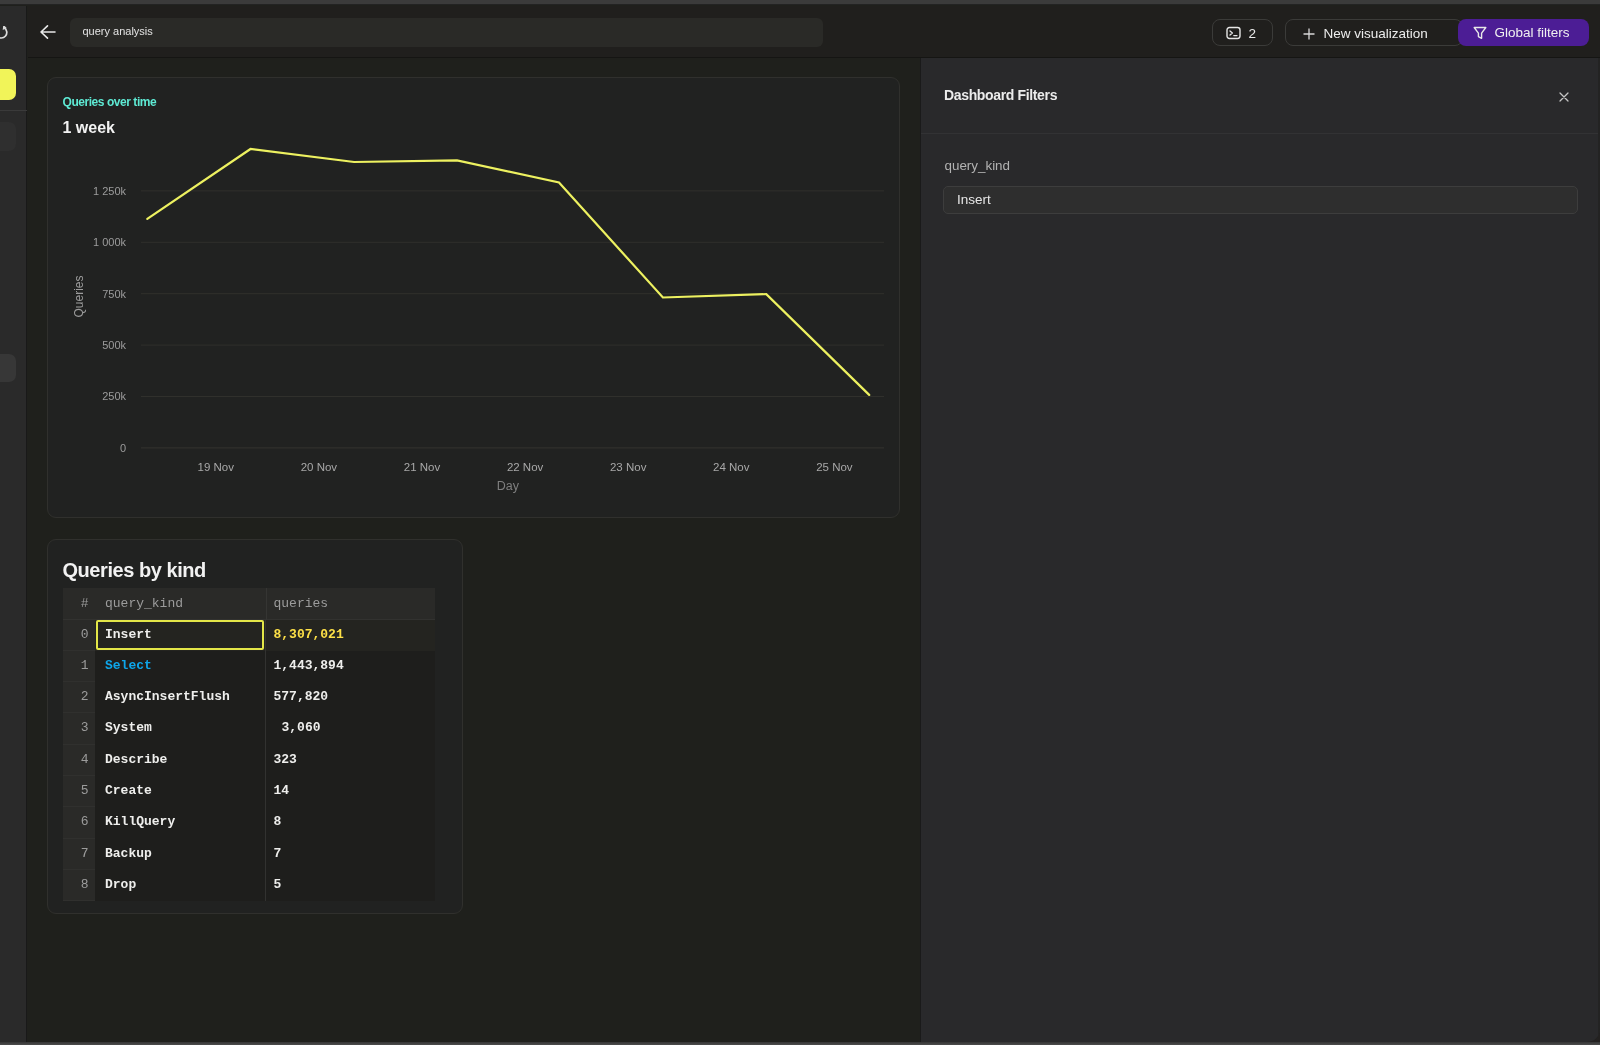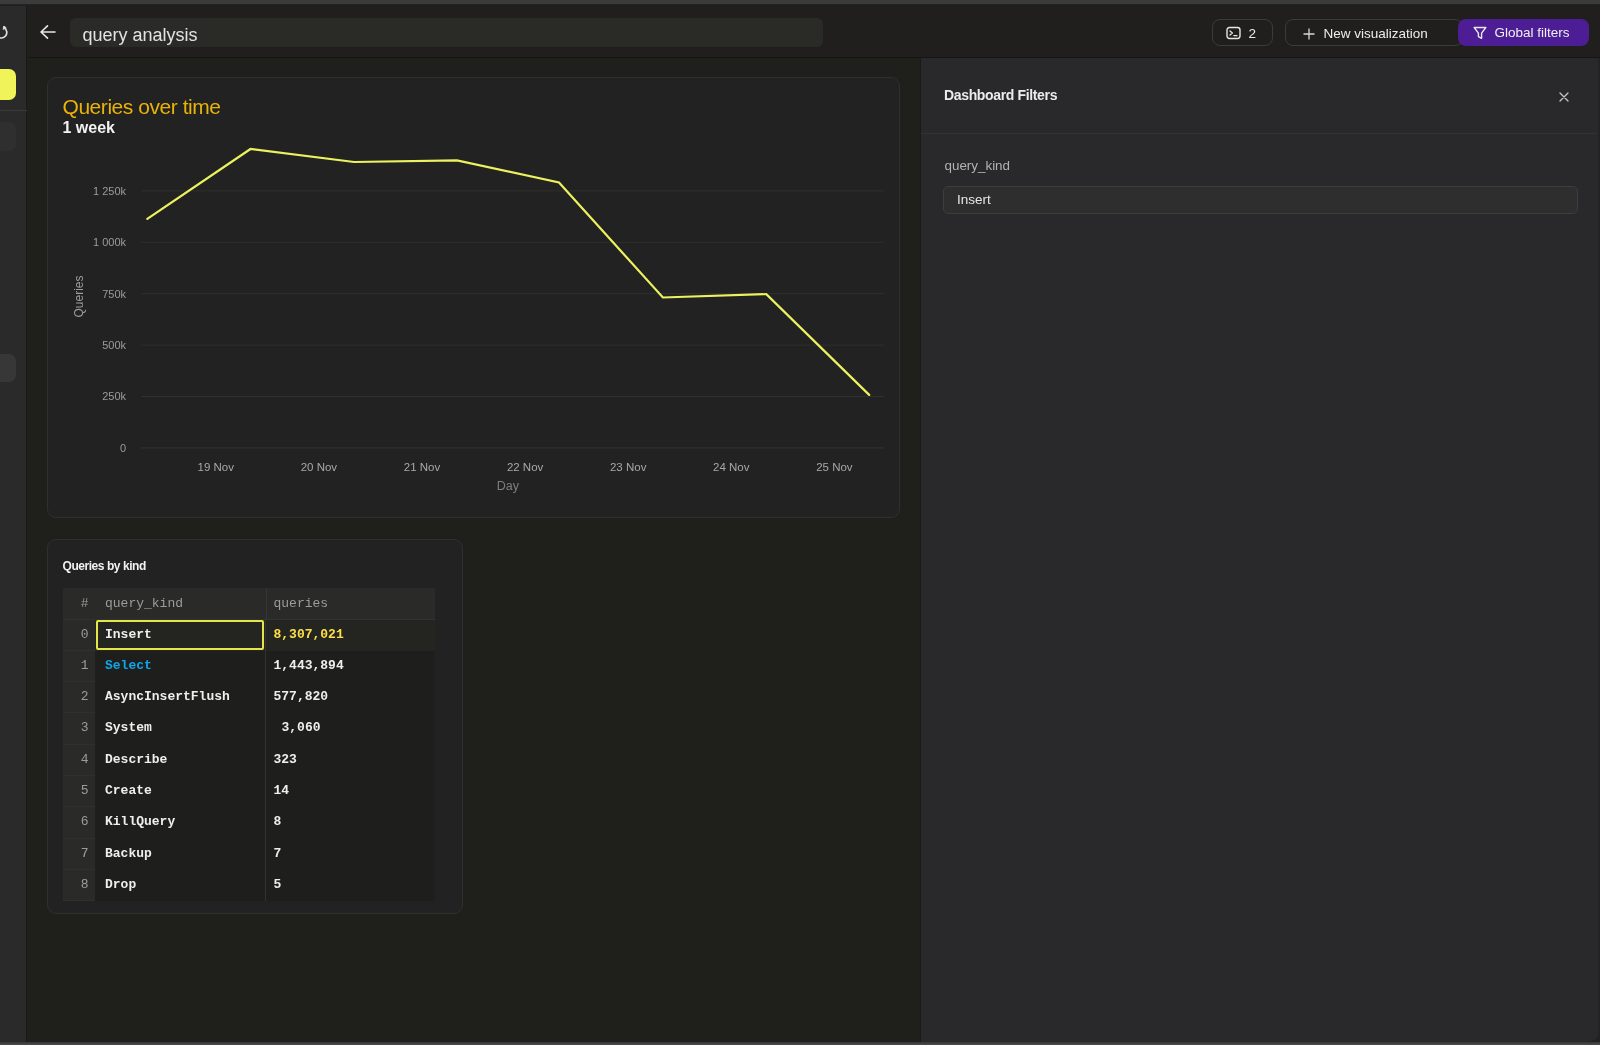--- a/index.html
+++ b/index.html
@@ -25,21 +25,21 @@
   </svg>
 </div>
 
 <div class="abs" style="left:28px;top:6px;width:1572px;height:51.5px;background:#201f1d;border-bottom:1px solid #151513;">
 
   <svg class="abs" style="left:10.5px;top:18px;" width="18" height="16" viewBox="0 0 18 16">
     <path d="M 16 8 H 2 M 8.5 1.8 L 2 8 L 8.5 14.2" fill="none" stroke="#e8e8e8" stroke-width="1.6" stroke-linecap="round" stroke-linejoin="round"></path>
   </svg>
 
   <div class="abs" style="left:42px;top:11.5px;width:753px;height:29px;background:#2a2a27;border-radius:6px;">
-    <div class="abs" style="left:12.5px;top:7px;font-size:18px;color:#e3e3e3;">query analysis</div>
+    <div class="abs" style="left:12.5px;top:7px;font-size:11px;color:#e3e3e3;">query analysis</div>
   </div>
 
   <div class="abs" style="left:1183.5px;top:12.5px;width:61px;height:27.5px;border:1px solid #3b3b39;border-radius:8px;">
     <svg class="abs" style="left:13px;top:6px;" width="15" height="14" viewBox="0 0 15 14">
       <rect x="1" y="1.5" width="13" height="11" rx="2.4" fill="none" stroke="#e6e6e6" stroke-width="1.4"></rect>
       <path d="M 4 5 L 6.4 7 L 4 9" fill="none" stroke="#e6e6e6" stroke-width="1.3" stroke-linecap="round" stroke-linejoin="round"></path>
       <path d="M 7.8 9.6 H 11" fill="none" stroke="#e6e6e6" stroke-width="1.3" stroke-linecap="round"></path>
     </svg>
     <div class="abs" style="left:36px;top:6px;font-size:13.5px;color:#ebebeb;">2</div>
   </div>
@@ -55,21 +55,21 @@
     <svg class="abs" style="left:15px;top:7px;" width="14" height="14" viewBox="0 0 14 14">
       <path d="M 1.2 1.5 H 12.8 L 8.6 7.2 V 12.3 L 5.4 10.6 V 7.2 Z" fill="none" stroke="#e8e8e8" stroke-width="1.4" stroke-linejoin="round"></path>
     </svg>
     <div class="abs" style="left:37px;top:6.2px;font-size:13.5px;color:#f0f0f0;">Global filters</div>
   </div>
 </div>
 
 <div class="abs" style="left:28px;top:58px;width:891px;height:984px;background:#1f201c;">
 
   <div class="abs" style="left:18.5px;top:18.5px;width:853px;height:441px;background:#212221;border:1px solid #30302d;border-radius:9px;">
-    <div class="abs" style="left:15px;top:17.5px;font-size:21px;font-weight:normal;letter-spacing:-0.45px;color:#eab308;">Queries over time</div>
+    <div class="abs" style="left:15px;top:17.5px;font-size:12px;font-weight:bold;letter-spacing:-0.45px;color:#5eead4;">Queries over time</div>
     <div class="abs" style="left:15px;top:41px;font-size:16px;font-weight:bold;color:#f2f2f2;">1 week</div>
     <svg class="abs" style="left:0;top:0;" width="853" height="441" viewBox="0 0 853 441">
 
       <g stroke="#30302c" stroke-width="1">
         <line x1="93" y1="112.9" x2="836" y2="112.9"></line>
         <line x1="93" y1="164.3" x2="836" y2="164.3"></line>
         <line x1="93" y1="215.7" x2="836" y2="215.7"></line>
         <line x1="93" y1="267.1" x2="836" y2="267.1"></line>
         <line x1="93" y1="318.5" x2="836" y2="318.5"></line>
       </g>
@@ -94,21 +94,21 @@
         <text x="786.4" y="393">25 Nov</text>
       </g>
       <text x="459.8" y="411.5" font-size="12.5" fill="#7f7f7f" text-anchor="middle" font-family="Liberation Sans, sans-serif">Day</text>
       <text x="35" y="218.5" font-size="12" fill="#9c9c9c" text-anchor="middle" font-family="Liberation Sans, sans-serif" transform="rotate(-90 35 218.5)">Queries</text>
 
       <polyline points="99.3,140.8 202.5,71 306.1,84 409,82.4 511,104.5 614.9,219.5 718.3,216.1 821.2,316.9" fill="none" stroke="#edf160" stroke-width="2.2" stroke-linejoin="miter" stroke-linecap="round"></polyline>
     </svg>
   </div>
 
   <div class="abs" style="left:18.5px;top:481px;width:416px;height:374.5px;background:#212221;border:1px solid #30302d;border-radius:9px;">
-    <div class="abs" style="left:15px;top:19px;font-size:12px;font-weight:bold;letter-spacing:-0.45px;color:#f2f2f2;">Queries by kind</div>
+    <div class="abs" style="left:15px;top:19px;font-size:20px;font-weight:bold;letter-spacing:-0.45px;color:#f2f2f2;">Queries by kind</div>
 
     <div class="abs" style="left:15.5px;top:48.3px;width:371.6px;height:313px;font-family:'Liberation Mono',monospace;font-size:13px;">
 
       <div class="abs" style="left:0;top:0;width:371.6px;height:31.3px;background:#2a2a28;border-bottom:1px solid #323230;">
         <div class="abs" style="left:0;top:0;width:31.5px;height:31.3px;color:#9c9c9c;text-align:right;padding-right:6px;line-height:31.3px;box-sizing:border-box;">#</div>
         <div class="abs" style="left:42px;top:0;height:31.3px;color:#9c9c9c;line-height:31.3px;">query_kind</div>
         <div class="abs" style="left:202.5px;top:0;width:1px;height:31.3px;background:#353533;"></div>
         <div class="abs" style="left:210.5px;top:0;height:31.3px;color:#9c9c9c;line-height:31.3px;">queries</div>
       </div>
 

